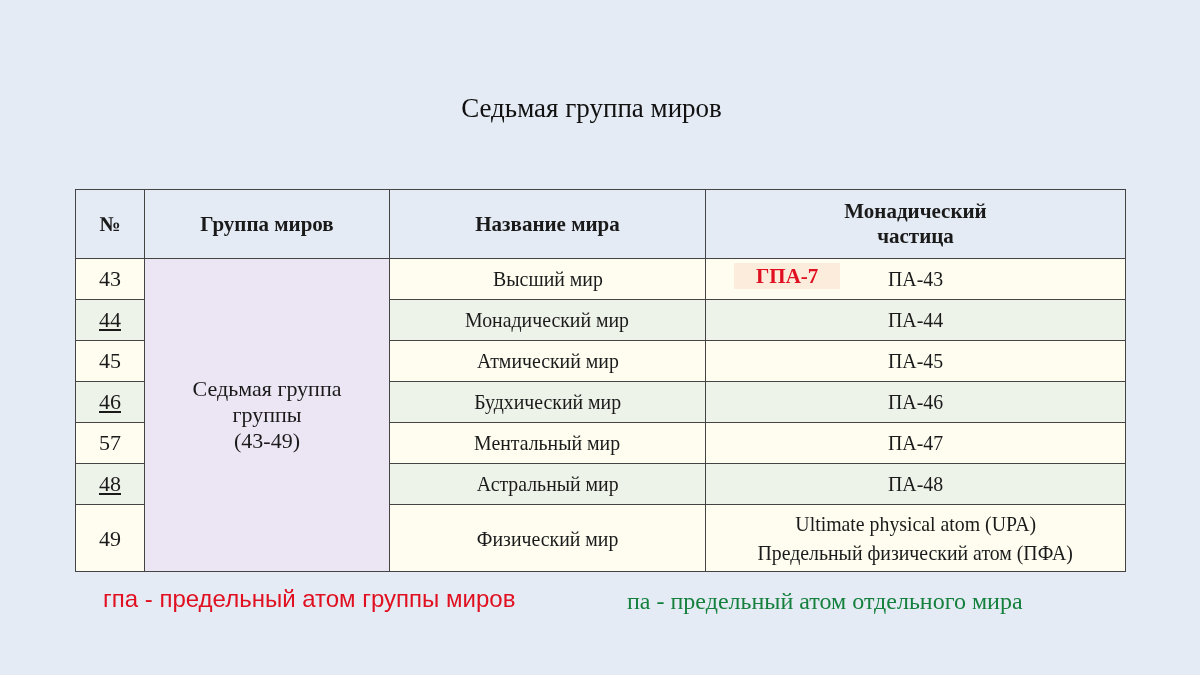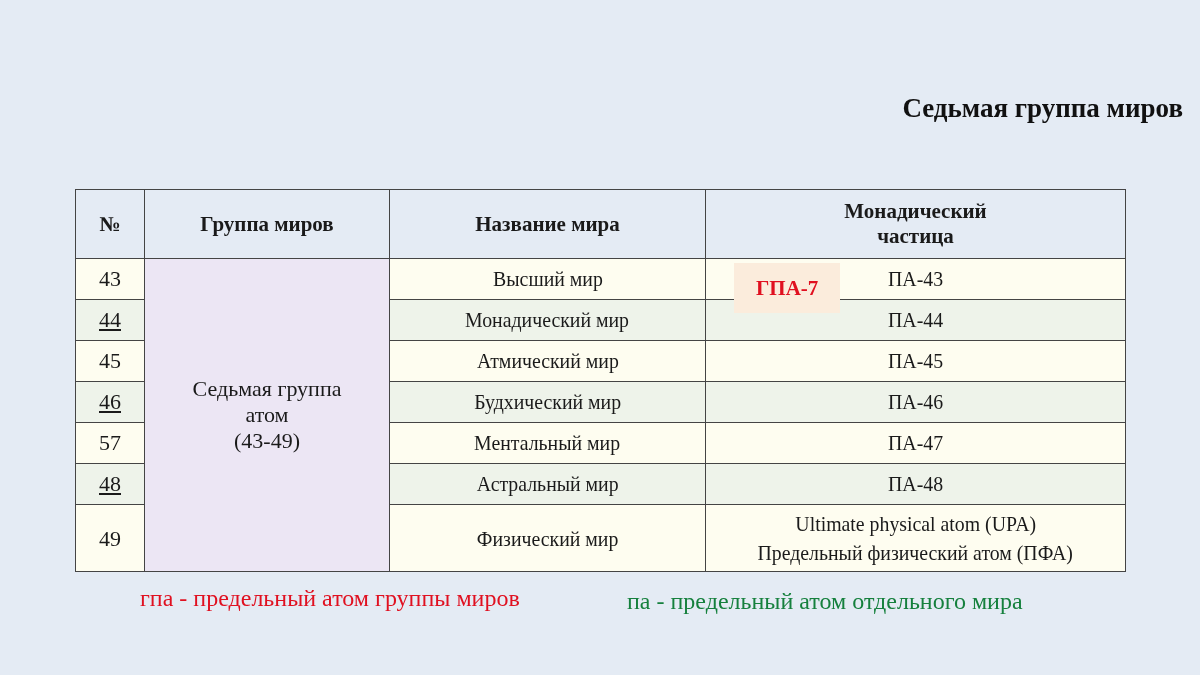--- a/index.html
+++ b/index.html
@@ -1,45 +1,45 @@
 <!DOCTYPE html>
 <html><head>
 <meta charset="utf-8">
 <style>
   html, body { margin:0; padding:0; }
   body {
     width:1200px; height:675px; background:#e4ebf4; position:relative; overflow:hidden;
     font-family:"Liberation Serif", serif; color:#1a1a1a;
   }
   .title {
-    position:absolute; left:0; top:92px; width:1183px; text-align:right;
-    font-family:"Liberation Serif", serif; font-weight:bold; font-size:27px; line-height:33px; color:#111;
+    position:absolute; left:0; top:92px; width:1183px; text-align:center;
+    font-family:"Liberation Serif", serif; font-weight:normal; font-size:27px; line-height:33px; color:#111;
   }
   table.worlds {
     position:absolute; left:75px; top:189px; border-collapse:collapse;
     font-family:"Liberation Serif", serif;
   }
   table.worlds td, table.worlds th {
     border:1.5px solid #444; padding:0; text-align:center; vertical-align:middle;
     font-size:22px; font-weight:normal; color:#1a1a1a;
   }
   table.worlds th { background:#e4ebf4; font-weight:bold; font-size:21px; height:68px; line-height:25px; }
   .c1 { width:68px; } .c2 { width:244px; } .c3 { width:315px; } .c4 { width:419px; }
   tr.odd td { background:#fefdf0; }
   tr.even td { background:#eef3ea;text-decoration:underline; }
   td.group { background:#ece6f4 !important; line-height:26px; }
   .narrow { display:inline-block; transform:scaleX(0.9); }
   tr.r td { height:40px; }
   tr.tall td { height:66px; line-height:29px; }
   .particle { position:relative; }
   .gpa {
-    position:absolute; left:28px; top:4px; padding:12px 22px;
+    position:absolute; left:28px; top:4px; padding:0 22px;
     background:#fbecdc; color:#e01020; font-weight:bold; font-size:21px; line-height:26px;
   }
-  .foot-left { position:absolute; left:103px; top:585px; color:#e01020; font-size:24px; font-family:Liberation Serif, serif;margin-left:37px; }
+  .foot-left { position:absolute; left:103px; top:585px; color:#e01020; font-size:24px; font-family:Liberation Sans, sans-serif; }
   .foot-right { position:absolute; left:627px; top:588px; color:#15803d; font-size:24px; font-family:"Liberation Serif", serif; }
 </style>
 </head>
 <body>
 
 <div class="title">
   <div>Седьмая группа миров</div>
 </div>
 
 <table class="worlds">
@@ -50,21 +50,21 @@
     <th class="c3">Название мира</th>
     <th class="c4">
       <div>Монадический</div>
       <div>частица</div>
     </th>
   </tr>
   <tr class="r odd">
     <td>43</td>
     <td class="group" rowspan="7">
       <div>Седьмая группа</div>
-      <div>атом</div>
+      <div>группы</div>
       <div>(43-49)</div>
     </td>
     <td><span class="narrow">Высший мир</span></td>
     <td class="particle">
       <span class="gpa">ГПА-7</span>
       <span class="narrow">ПА-43</span>
     </td>
   </tr>
   <tr class="r even">
     <td>44</td>

